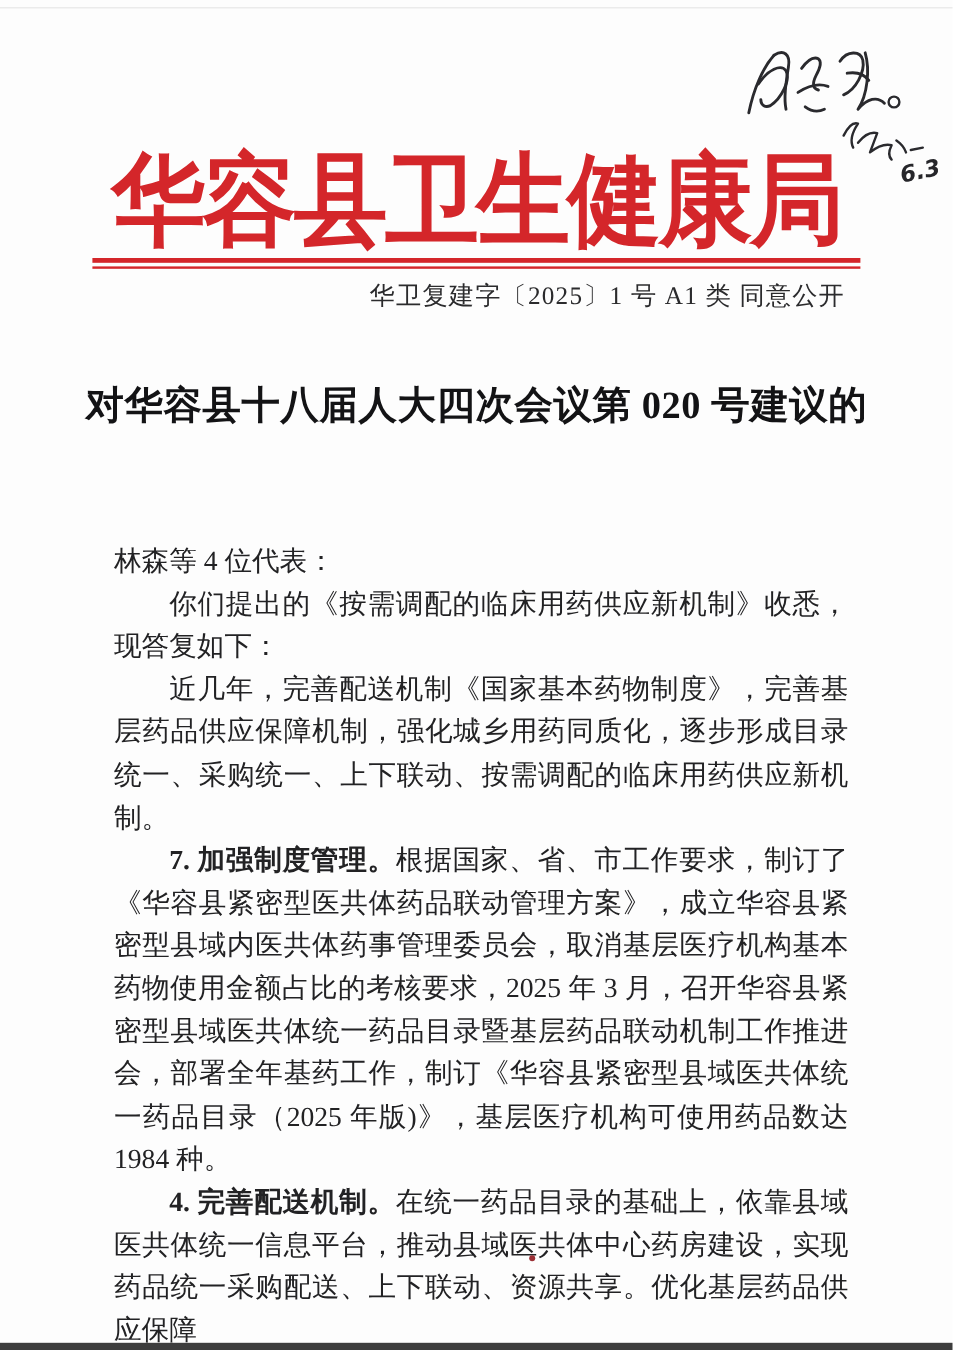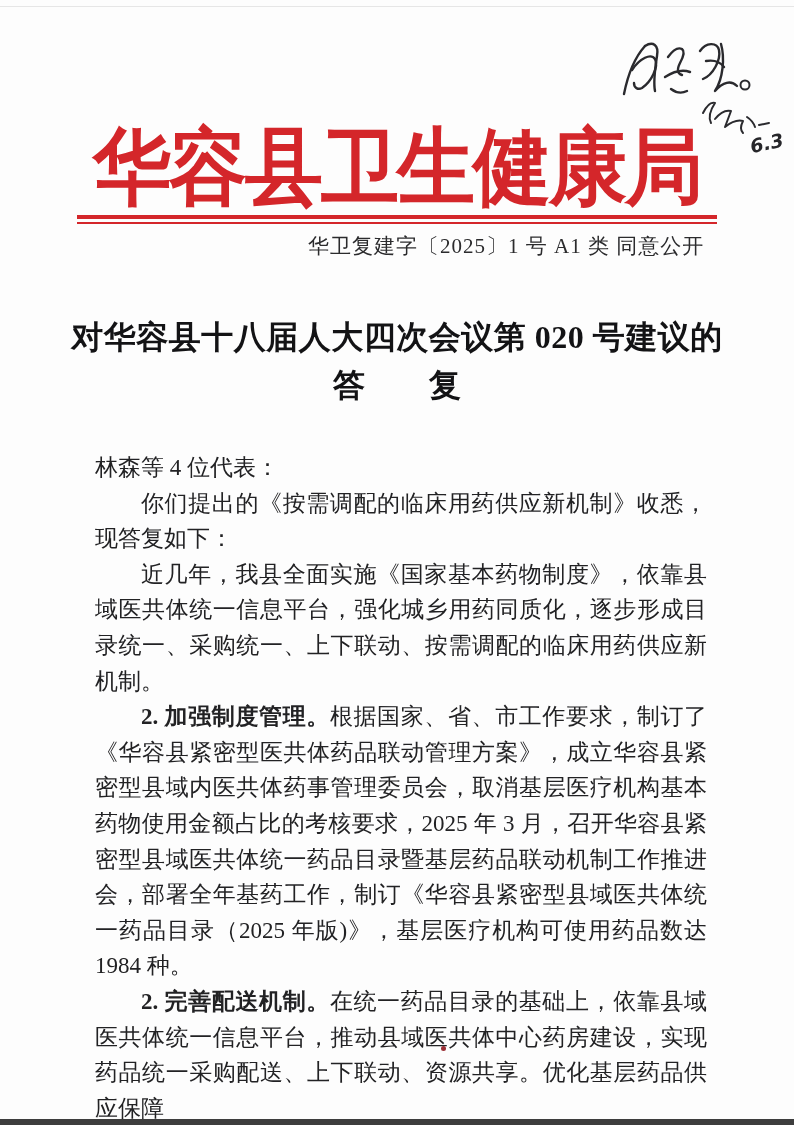--- a/index.html
+++ b/index.html
@@ -107,28 +107,27 @@
   </div>
 
   <div class="agency">华容县卫生健康局</div>
 
   <div class="red-rule"></div>
 
   <div class="doc-number">华卫复建字〔2025〕1 号 A1 类  同意公开</div>
 
   <div class="doc-title">
     <div class="line1">对华容县十八届人大四次会议第 020 号建议的</div>
-    <div class="line2">答　　复</div>
   </div>
 
   <div class="body-block">
     <p class="salutation">林森等 4 位代表：</p>
     <p><span class="lead"></span><span>你们提出的《按需调配的临床用药供应新机制》收悉，现答复如下：</span></p>
-    <p><span class="lead"></span><span>近几年，我县全面实施《国家基本药物制度》，依靠县域医共体统一信息平台，强化城乡用药同质化，逐步形成目录统一、采购统一、上下联动、按需调配的临床用药供应新机制。</span></p>
-    <p><span class="lead">2. 加强制度管理。</span><span>根据国家、省、市工作要求，制订了《华容县紧密型医共体药品联动管理方案》，成立华容县紧密型县域内医共体药事管理委员会，取消基层医疗机构基本药物使用金额占比的考核要求，2025 年 3 月，召开华容县紧密型县域医共体统一药品目录暨基层药品联动机制工作推进会，部署全年基药工作，制订《华容县紧密型县域医共体统一药品目录（2025 年版)》，基层医疗机构可使用药品数达 1984 种。</span></p>
-    <p><span class="lead">2. 完善配送机制。</span><span>在统一药品目录的基础上，依靠县域医共体统一信息平台，推动县域医共体中心药房建设，实现药品统一采购配送、上下联动、资源共享。优化基层药品供应保障</span></p>
+    <p><span class="lead"></span><span>近几年，完善配送机制《国家基本药物制度》，完善基层药品供应保障机制，强化城乡用药同质化，逐步形成目录统一、采购统一、上下联动、按需调配的临床用药供应新机制。</span></p>
+    <p><span class="lead">7. 加强制度管理。</span><span>根据国家、省、市工作要求，制订了《华容县紧密型医共体药品联动管理方案》，成立华容县紧密型县域内医共体药事管理委员会，取消基层医疗机构基本药物使用金额占比的考核要求，2025 年 3 月，召开华容县紧密型县域医共体统一药品目录暨基层药品联动机制工作推进会，部署全年基药工作，制订《华容县紧密型县域医共体统一药品目录（2025 年版)》，基层医疗机构可使用药品数达 1984 种。</span></p>
+    <p><span class="lead">4. 完善配送机制。</span><span>在统一药品目录的基础上，依靠县域医共体统一信息平台，推动县域医共体中心药房建设，实现药品统一采购配送、上下联动、资源共享。优化基层药品供应保障</span></p>
   </div>
 
   <div class="ink-speck"></div>
 
   <div class="edge-bottom"></div>
 
 </div>
 
 </body></html>

